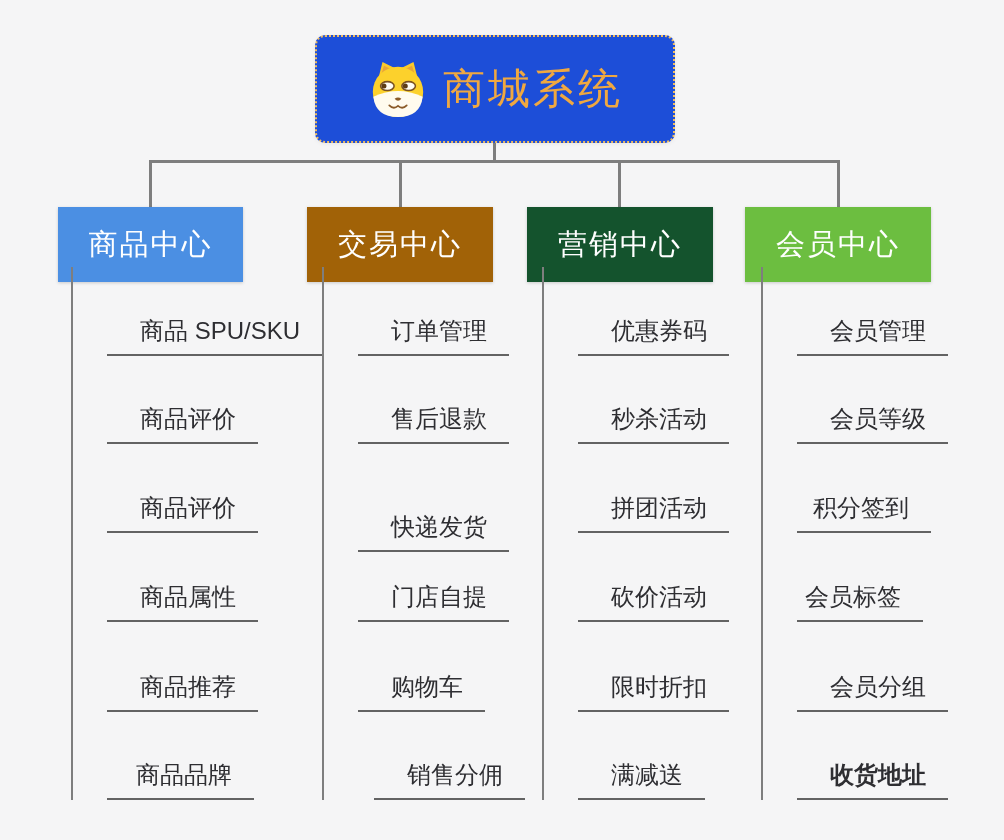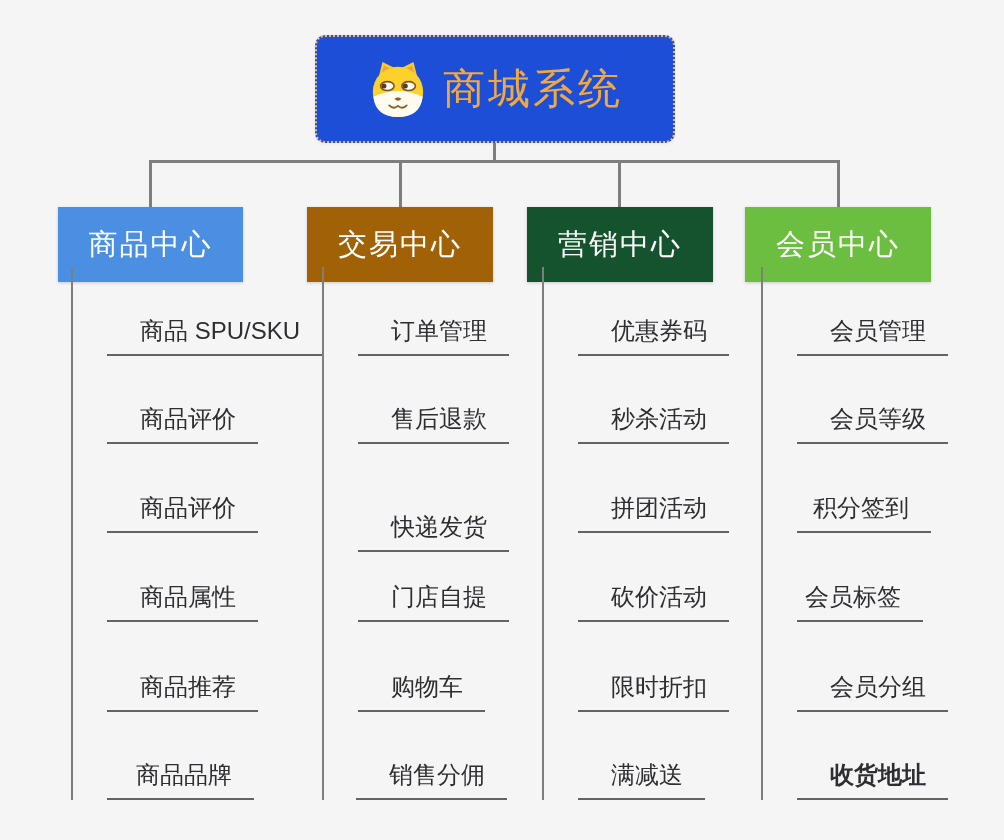--- a/index.html
+++ b/index.html
@@ -83,21 +83,21 @@
       <div class="line" style="left: 399px; top: 163px; width: 3px; height: 44px;"></div>
       <div class="branch-node" style="left: 307px; width: 186px; background: #a16207;">
         <span>交易中心</span>
       </div>
       <div class="line" style="left: 322px; top: 267px; width: 2px; height: 533px;"></div>
       <div class="leaf-node" style="left: 322px; top: 316px;">订单管理</div>
       <div class="leaf-node" style="left: 322px; top: 404px;">售后退款</div>
       <div class="leaf-node" style="left: 322px; top: 512px;">快递发货</div>
       <div class="leaf-node" style="left: 322px; top: 582px;">门店自提</div>
       <div class="leaf-node" style="left: 322px; top: 672px;">购物车</div>
-      <div class="leaf-node" style="left: 320px; top: 760px;">销售分佣</div>
+      <div class="leaf-node" style="left: 338px; top: 760px;">销售分佣</div>
       <div class="line" style="left: 618px; top: 163px; width: 3px; height: 44px;"></div>
       <div class="branch-node" style="left: 527px; width: 186px; background: #14532d;">
         <span>营销中心</span>
       </div>
       <div class="line" style="left: 542px; top: 267px; width: 2px; height: 533px;"></div>
       <div class="leaf-node" style="left: 542px; top: 316px;">优惠券码</div>
       <div class="leaf-node" style="left: 542px; top: 404px;">秒杀活动</div>
       <div class="leaf-node" style="left: 542px; top: 493px;">拼团活动</div>
       <div class="leaf-node" style="left: 542px; top: 582px;">砍价活动</div>
       <div class="leaf-node" style="left: 542px; top: 672px;">限时折扣</div>

